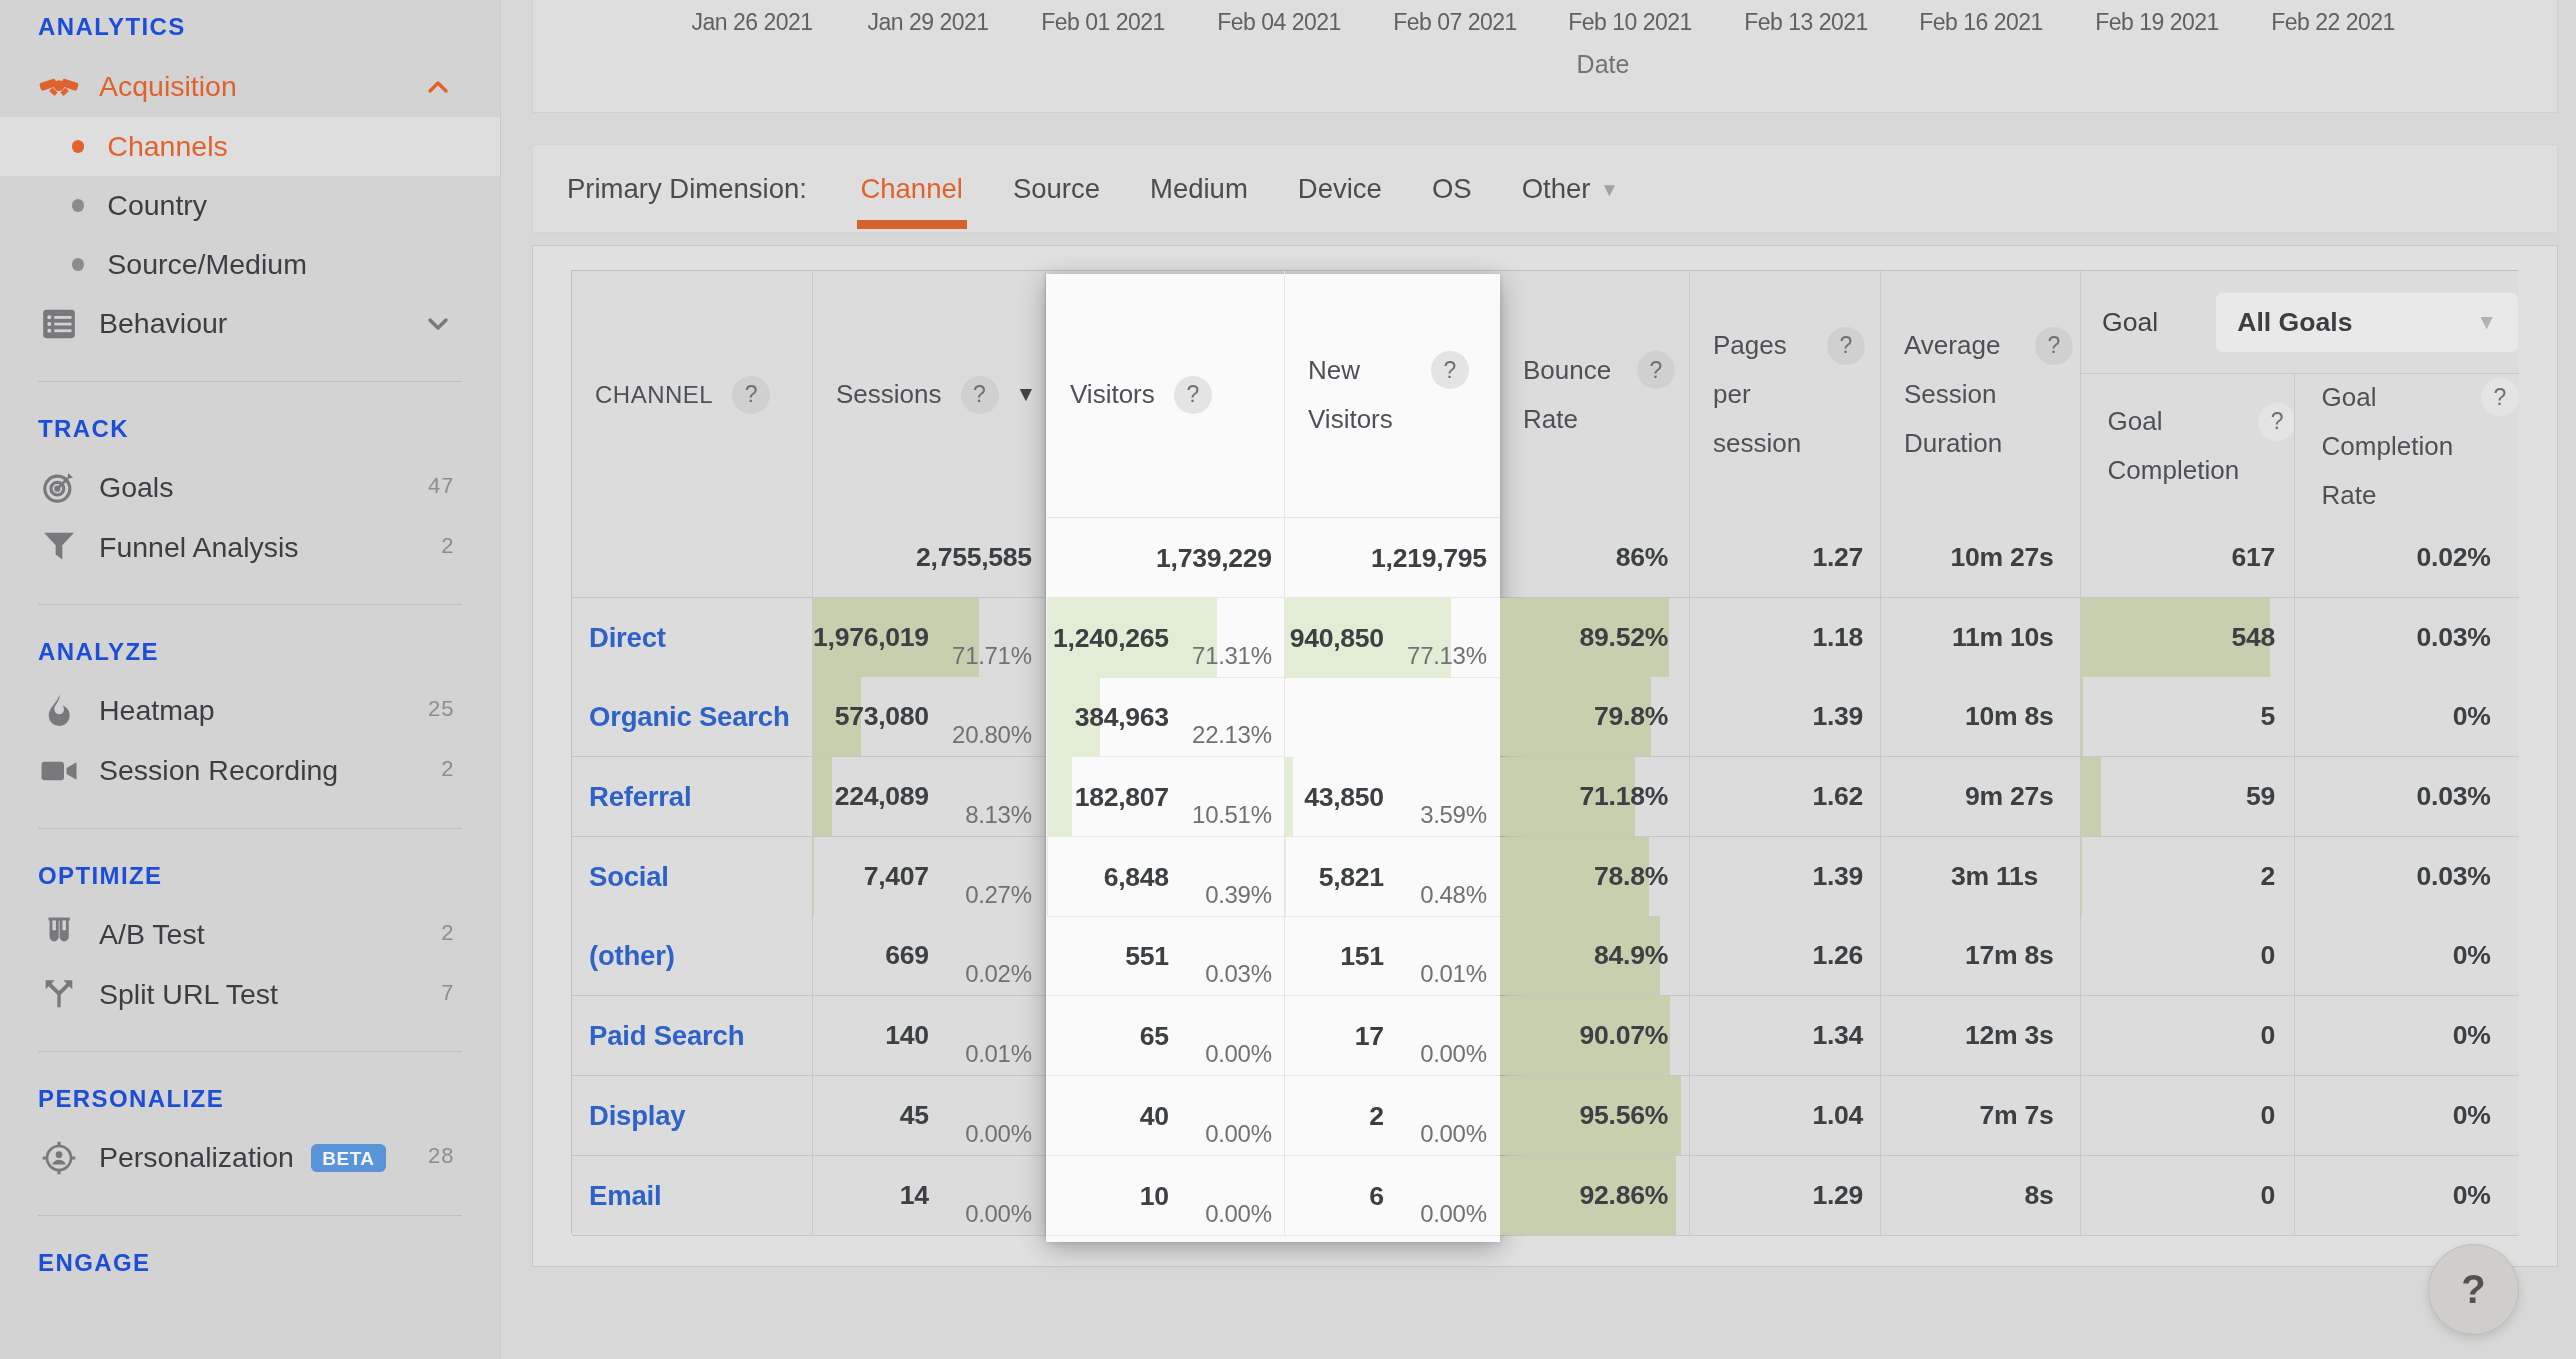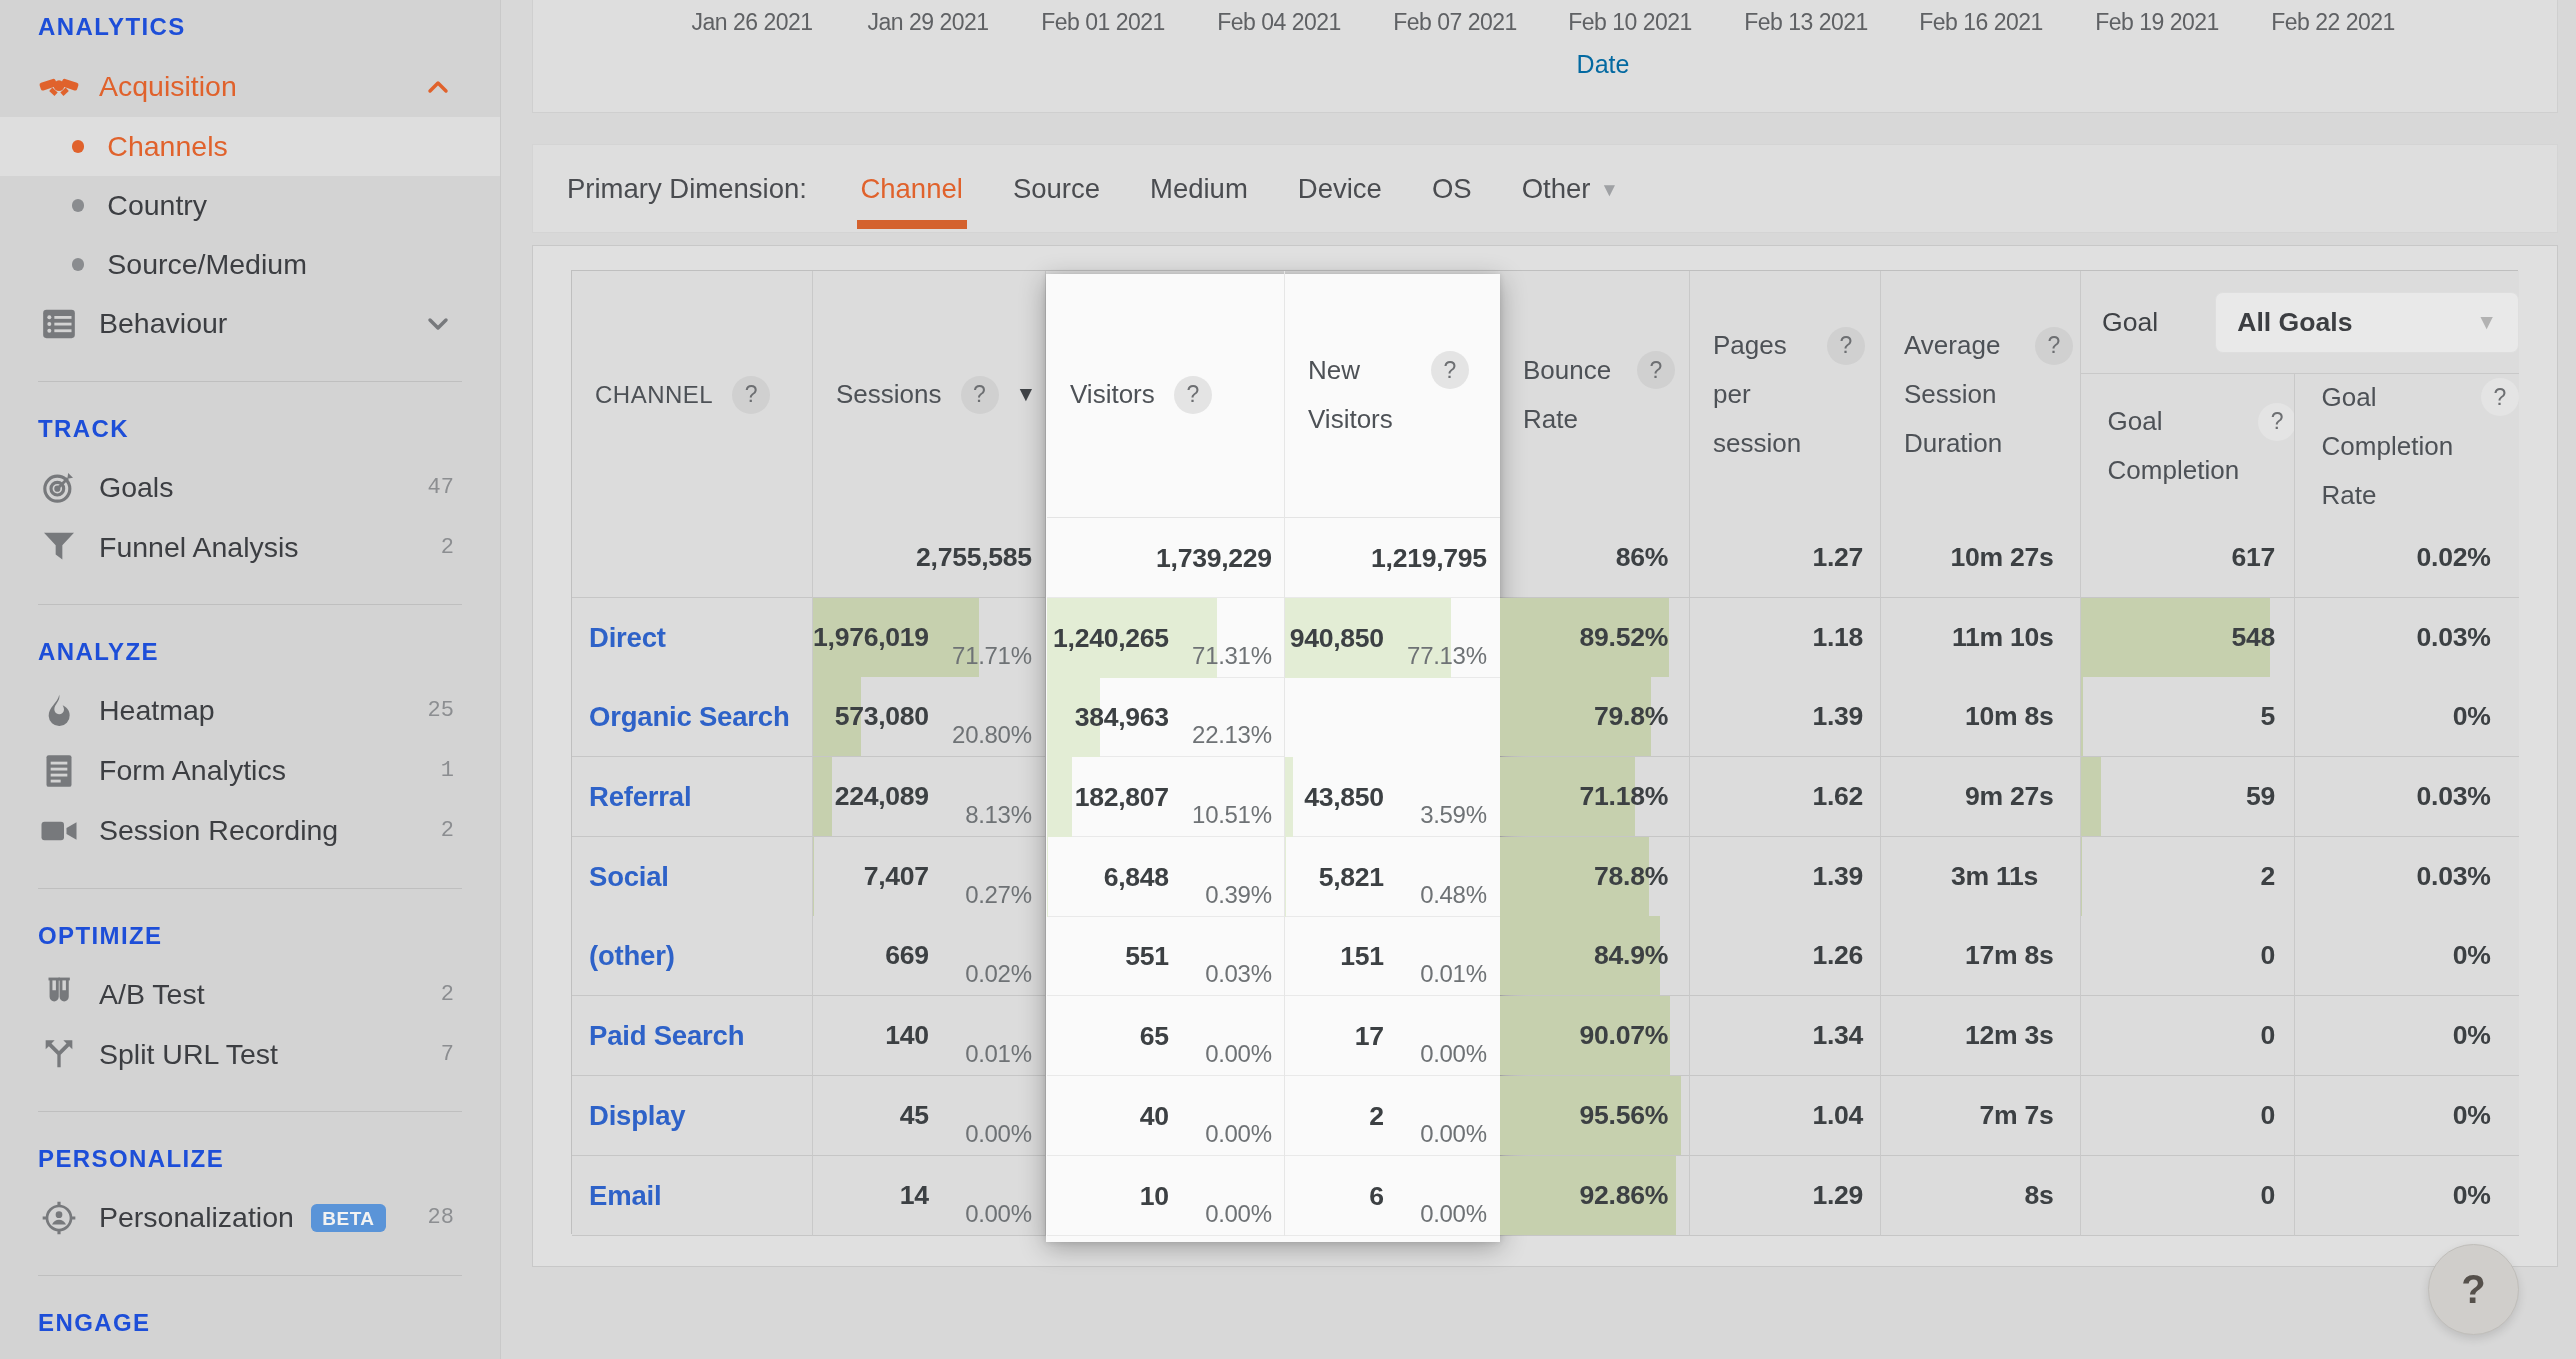--- a/index.html
+++ b/index.html
@@ -45,21 +45,21 @@
     letter-spacing:0.5px; padding:4.7px 11.4px 3.8px; border-radius:5.7px; line-height:1;
   }
   .mt12 { margin-top:11.4px; } .mb10 { margin-bottom:9.5px; }
 
   
   .chart-card {
     position:absolute; left:532px; top:-5.7px; width:2026px; height:119px;
     background:#dedede; border:0.9px solid #cfcfcf;
   }
   .tick { position:absolute; top:13.3px; transform:translateX(-50%); font-size:23px; color:#5f6164; white-space:nowrap; letter-spacing:-0.5px; }
-  .axis-title { position:absolute; top:55px; transform:translateX(-50%); font-size:25px; color:#0369a1; }
+  .axis-title { position:absolute; top:55px; transform:translateX(-50%); font-size:25px; color:#737373; }
 
   
   .dim-card {
     position:absolute; left:532px; top:144px; width:2026px; height:89px;
     background:#dedede; border:0.9px solid #d4d4d4;
     display:flex; align-items:center; padding-left:34px;
   }
   .dim-label { font-size:27.5px; color:#4a4c50; margin-right:28.5px; }
   .tab { position:relative; font-size:27.5px; color:#4a4c50; margin:0 25px; cursor:pointer; white-space:nowrap; }
   .tab.active { color:#e0622c; }
@@ -215,35 +215,20 @@
         <span class="ic">
           <svg viewBox="0 0 24 24" fill="#77797c">
             <path d="M12.2 2.2c.7 3.8-3 5.7-3 8.8a2.9 2.9 0 0 0 5.8.2c0-1.5-.9-2.7-.9-2.7 2.6 1.1 4.3 3.3 4.3 6A6.3 6.3 0 0 1 5.8 15c0-5.6 5.2-7.6 6.4-12.8z"></path>
           </svg>
         </span>
         <span class="lbl">Heatmap</span>
         <span class="count">25</span>
       </div>
       <div class="side-item">
         <span class="ic">
-          <svg viewBox="0 0 24 24">
-            <rect x="4.5" y="2.5" width="15" height="19" rx="1.3" fill="#77797c"></rect>
-            <g fill="#d3d3d3">
-              <rect x="7" y="6.4" width="10" height="1.7"></rect>
-              <rect x="7" y="10" width="10" height="1.7"></rect>
-              <rect x="7" y="13.6" width="10" height="1.7"></rect>
-              <rect x="7" y="17.2" width="6" height="1.7"></rect>
-            </g>
-          </svg>
-        </span>
-        <span class="lbl">Form Analytics</span>
-        <span class="count">1</span>
-      </div>
-      <div class="side-item">
-        <span class="ic">
           <svg viewBox="0 0 24 24" fill="#77797c">
             <rect x="1.5" y="6.5" width="13.5" height="11" rx="1.8"></rect>
             <path d="M16.5 10.2 22.5 6.8v10.4l-6-3.4z"></path>
           </svg>
         </span>
         <span class="lbl">Session Recording</span>
         <span class="count">2</span>
       </div>
       <div class="divider"></div>
       <div class="sec-label mb10">OPTIMIZE</div>

